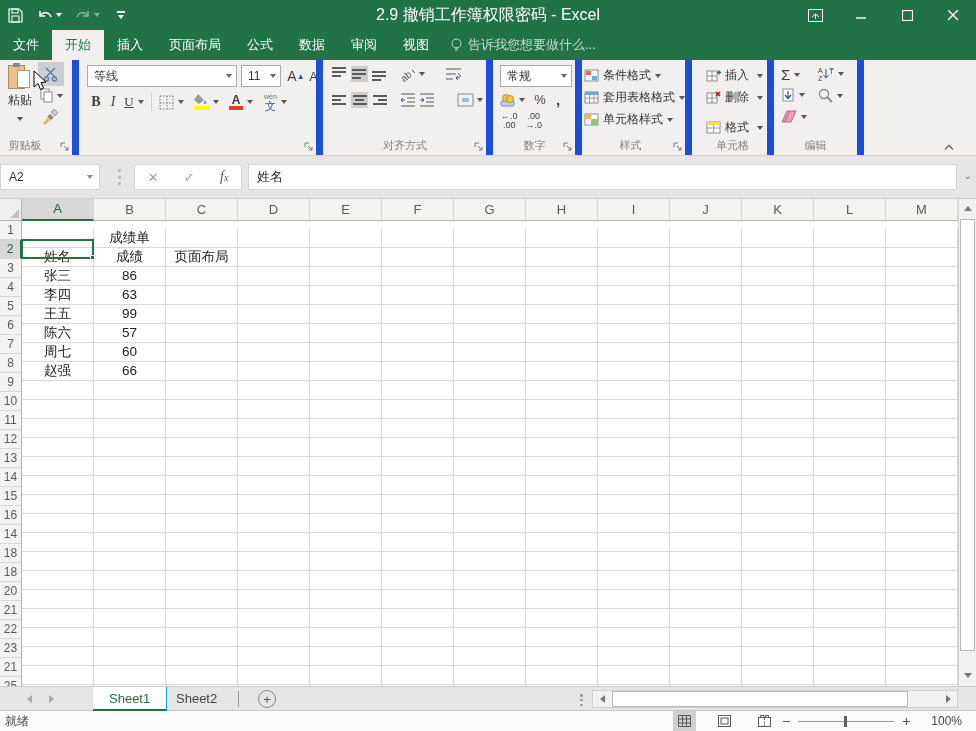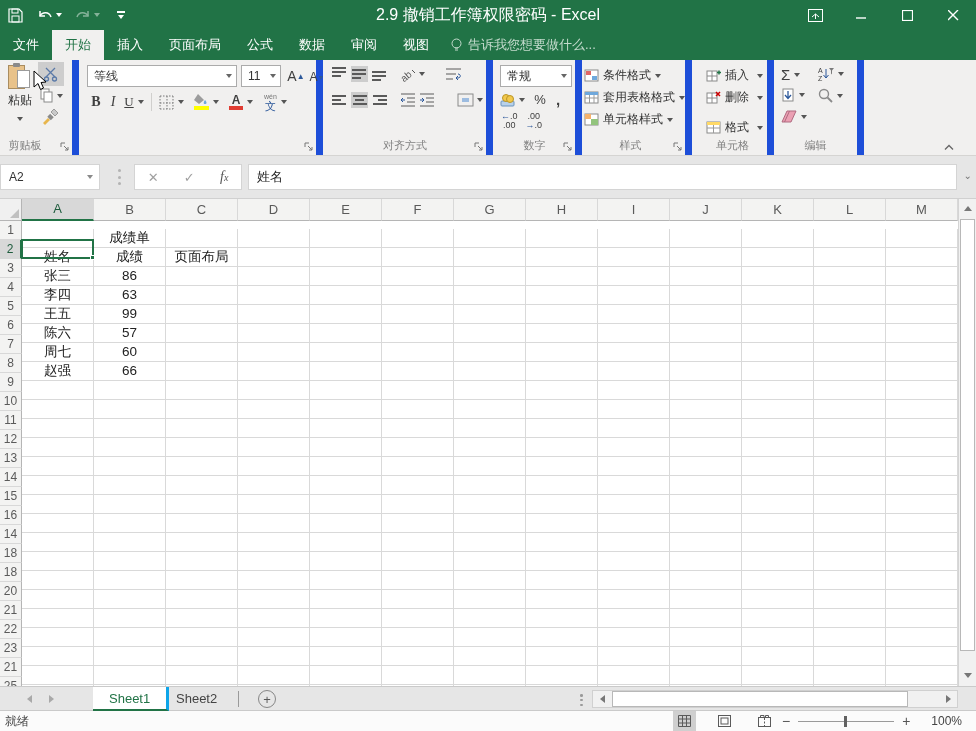--- a/index.html
+++ b/index.html
@@ -67,21 +67,21 @@
 .vsb .btn{position:absolute;left:1px;width:16px;height:17px;background:#f1f1f1;display:flex;align-items:center;justify-content:center}
 .vsb .thumb{position:absolute;left:1px;top:20px;width:15px;height:432px;background:#fff;border:1px solid #b8b8b8}
 .tri-up{width:0;height:0;border-left:4px solid transparent;border-right:4px solid transparent;border-bottom:5px solid #777}
 .tri-down{width:0;height:0;border-left:4px solid transparent;border-right:4px solid transparent;border-top:5px solid #777}
 .tri-left{width:0;height:0;border-top:4px solid transparent;border-bottom:4px solid transparent;border-right:5px solid #777}
 .tri-right{width:0;height:0;border-top:4px solid transparent;border-bottom:4px solid transparent;border-left:5px solid #777}
 
 .tabbar{position:absolute;top:686px;left:0;width:976px;height:25px;background:#e6e6e6;border-bottom:1px solid #cacaca;border-top:1px solid #cacaca}
 .navarr{position:absolute;top:0;height:24px;width:22px;display:flex;align-items:center;justify-content:center}
 .stab{position:absolute;top:0;height:24px;padding:0 16px;line-height:24px;font-size:13px;color:#444}
-.stab.active{background:#fff;color:#217346;border-bottom:2px solid #217346;border-right:3px solid #0ea5e9}
+.stab.active{background:#fff;color:#217346;border-bottom:2px solid #217346;border-right:1px solid #0ea5e9}
 .tabdiv{position:absolute;top:4px;height:16px;width:1px;background:#9a9a9a}
 .addsheet{position:absolute;top:3px;width:18px;height:18px;border:1px solid #868686;border-radius:50%;display:flex;align-items:center;justify-content:center;color:#595959;font-size:13px;line-height:1}
 .hdots{position:absolute;top:7px;width:4px;height:12px;display:flex;flex-direction:column;justify-content:space-between}
 .hdots i{width:2.5px;height:2.5px;background:#9a9a9a;border-radius:50%}
 .hsb{position:absolute;top:3px;height:18px;background:#f1f1f1;border:1px solid #d0d0d0}
 .hsb .btn{position:absolute;top:0;width:18px;height:16px;display:flex;align-items:center;justify-content:center;background:#f1f1f1}
 .hsb .thumb{position:absolute;top:0px;height:16px;background:#fff;border:1px solid #b8b8b8}
 
 .statusbar{position:absolute;top:711px;left:0;width:976px;height:20px;background:#fbfbfb;color:#444;font-size:12px}
 .ready{position:absolute;left:5px;top:0;line-height:20px}

